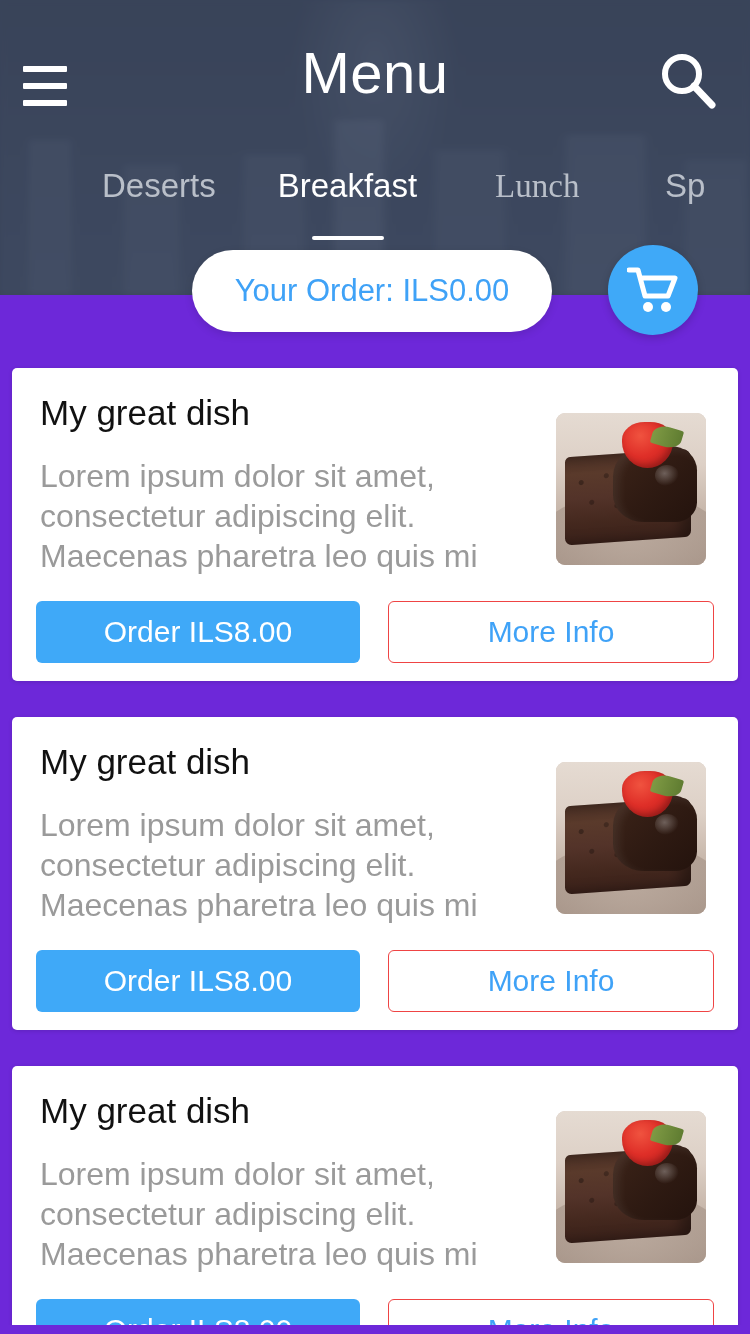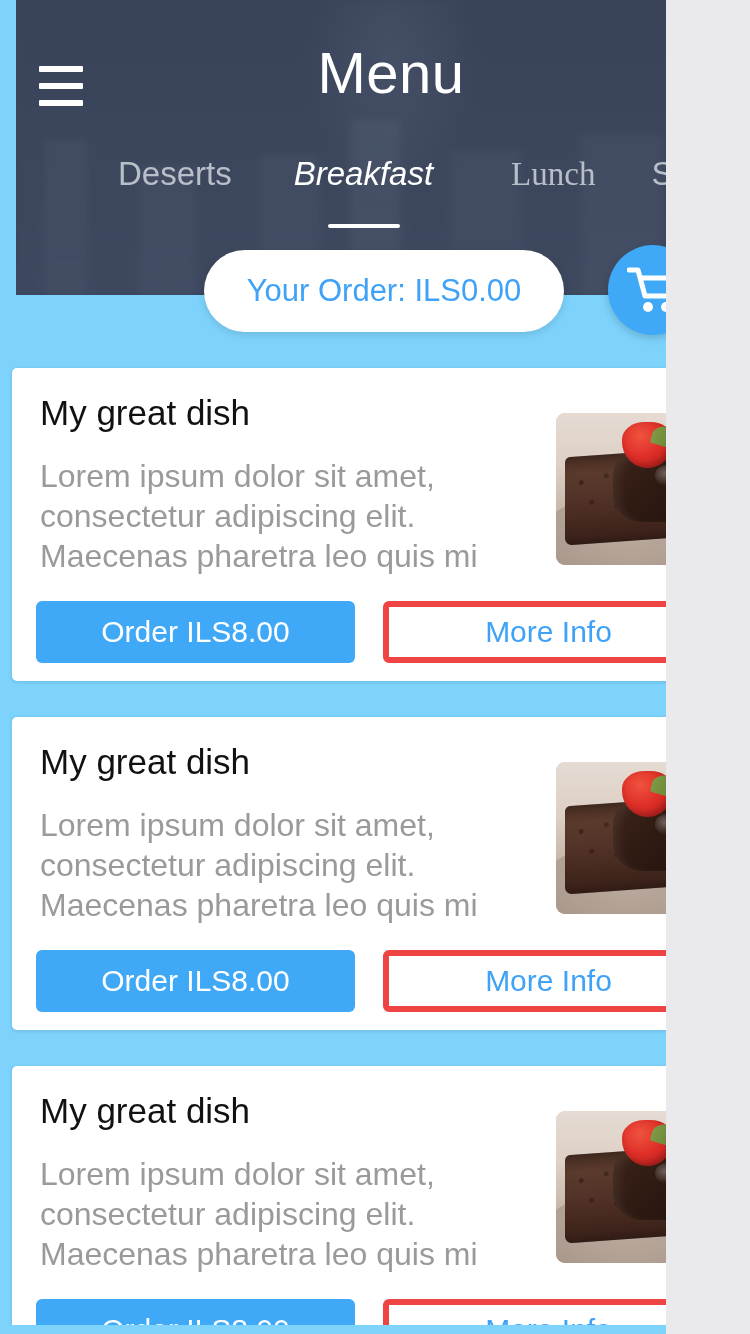--- a/index.html
+++ b/index.html
@@ -6,24 +6,23 @@
 
   html, body {
     width:750px; height:1334px;
     overflow:hidden;
     background:#eaeaec;
     font-family:"Liberation Sans", sans-serif;
   }
 
   #app {
     position:relative;
-    width:666px; height:1334px;
-    background:#7dd3fc;
-    overflow:hidden;
-    padding-left:16px;
+    width:750px; height:1334px;
+    background:#6d28d9;
+    overflow:hidden;
   }
 
   
   .header {
     position:relative;
     width:750px; height:295px;
     overflow:hidden;
     background:#3b465c;
   }
   
@@ -97,57 +96,57 @@
   }
 
   .search-icon {
     position:absolute; right:30px; top:48px;
     width:64px; height:64px;
     cursor:pointer;
   }
 
   
   .tabs {
-    position:absolute; top:156px; left:0;
+    position:absolute; top:168px; left:0;
     width:750px; height:82px;
     display:flex; align-items:flex-start;
     white-space:nowrap;
+    text-align:right;
   }
   .tab {
     position:relative;
     font-size:33px;
     color:#b9bfc9;
     flex:0 0 auto;
     padding:0;
     cursor:pointer;
     line-height:1.1;
   }
   .tab.clip-left  { margin-left:-36px; width:78px; overflow:hidden; }
   .tab.clip-right { width:70px; overflow:hidden; }
   .tab.spacer-a { margin-left:60px; }
   .tab.spacer-b { margin-left:62px; }
   .tab.spacer-c { margin-left:78px;font-family:Liberation Serif, serif; }
   .tab.spacer-d { margin-left:56px; }
   .tab.active {
     color:#ffffff;
     font-weight:400;
-    font-style:italic;
   }
   .tab.active .tab-underline {
     position:absolute;
     left:34px; bottom:-36px;
     width:72px; height:4px;
     background:#ffffff;
     border-radius:2px;
   }
 
   
   .order-pill {
     position:absolute;
-    left:204px; top:250px;
+    left:192px; top:250px;
     width:360px; height:82px;
     background:#ffffff;
     border-radius:41px;
     display:flex; align-items:center; justify-content:center;
     color:#3fa2f7;
     font-size:31px;
     box-shadow:0 3px 8px rgba(0,0,0,0.12);
     z-index:6;
     cursor:pointer;
   }
@@ -300,21 +299,21 @@
     border:none;
     font-family:"Liberation Sans", sans-serif;
   }
   .btn-order {
     background:#3fa9f8;
     color:#ffffff;
   }
   .btn-info {
     background:#ffffff;
     color:#3fa2f7;
-    border:6px solid #ef4444;
+    border:1px solid #ef4444;
   }
 </style>
 </head>
 <body>
 
 <div id="app">
 
   <div class="header">
     <div class="skyline"></div>
     <div class="header-veil"></div>

